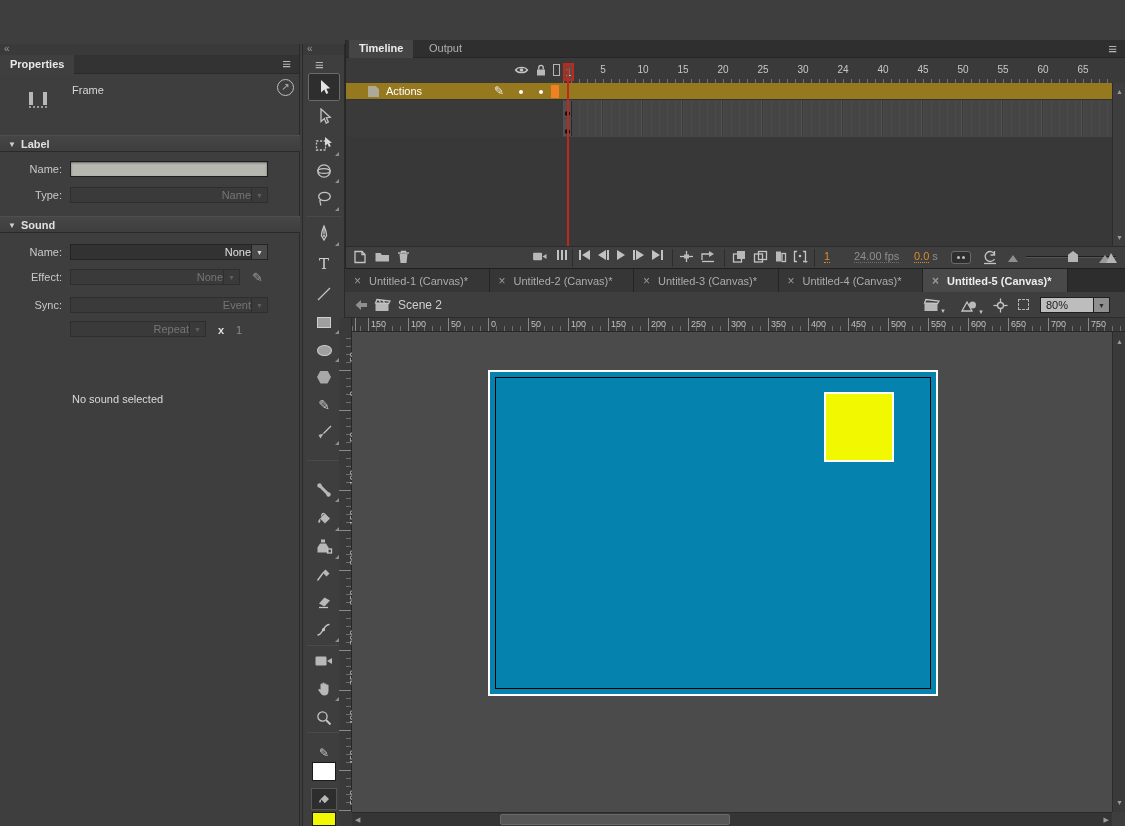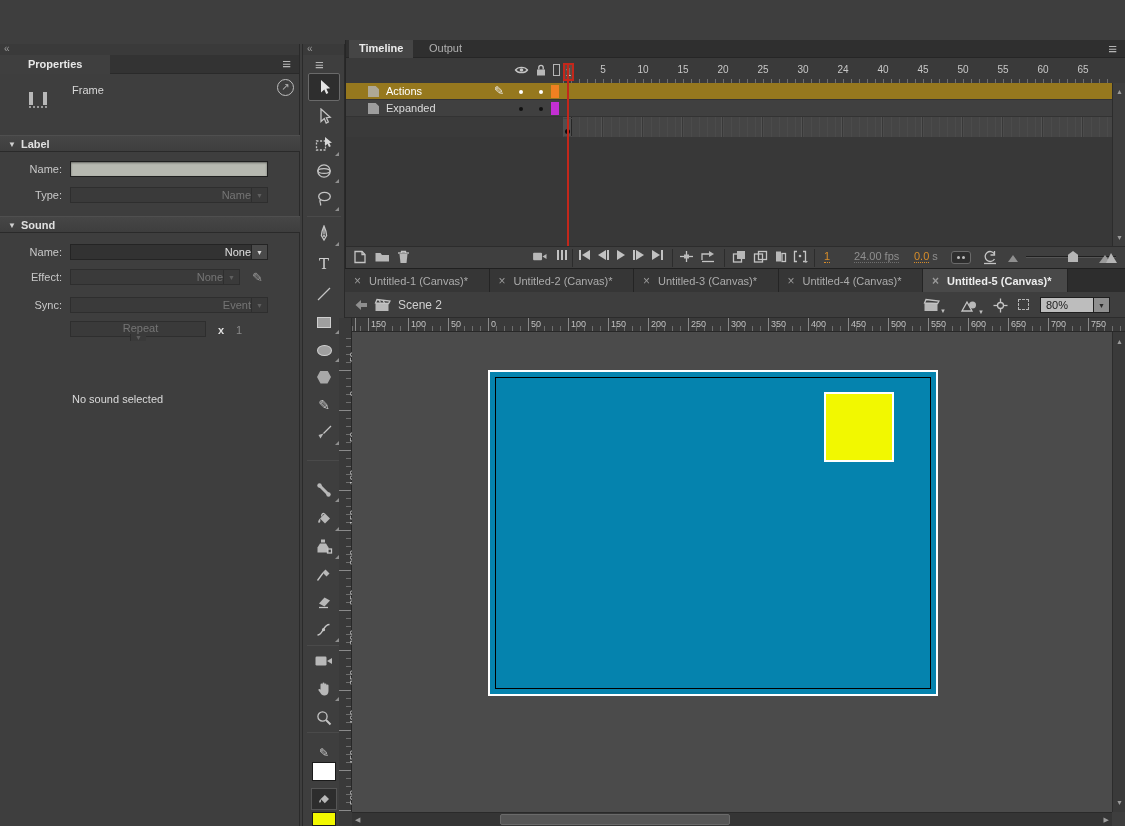--- a/index.html
+++ b/index.html
@@ -11,21 +11,21 @@
   .lights { position:absolute; left:15px; top:11px; display:flex; gap:11px; }
   .light { width:14px; height:14px; border-radius:50%; background:#d8d8d8; }
   .logo-box { position:absolute; left:62px; top:0; width:48px; height:36px; background:#474747; display:flex; align-items:center; justify-content:center; }
   .logo-box span { font-size:19px; font-weight:bold; color:#a53a28; }
   .cursor-svg { position:absolute; left:826px; top:10px; }
 
   
   .props { position:absolute; left:0; top:44px; width:300px; height:782px; background:#3e3e3e; border-right:1px solid #2a2a2a; }
   .collapse-strip { position:absolute; left:0; top:0; width:100%; height:11px; background:#3a3a3a; color:#9a9a9a; font-size:10px; line-height:9px; padding-left:4px; letter-spacing:-1px; }
   .panel-tabbar { position:absolute; left:0; top:11px; width:100%; height:19px; background:#333333; border-bottom:1px solid #2a2a2a; }
-  .panel-tab { position:absolute; left:0; top:0; height:19px; padding:0 28px; background:#3f3f3f; color:#e8e8e8; font-weight:bold; line-height:18px; }
+  .panel-tab { position:absolute; left:0; top:0; height:19px; padding:0 10px; background:#3f3f3f; color:#e8e8e8; font-weight:bold; line-height:18px; }
   .hamburger { color:#b5b5b5; font-size:15px; line-height:14px; }
   .props .hamburger { position:absolute; right:8px; top:13px; }
   .frame-hdr-title { position:absolute; left:72px; top:40px; color:#d8d8d8; }
   .frame-icon { position:absolute; left:27px; top:46px; }
   .circle-btn { position:absolute; left:277px; top:35px; width:17px; height:17px; border:1.5px solid #bdbdbd; border-radius:50%; color:#bdbdbd; font-size:10px; text-align:center; line-height:14px; }
   .sect-hdr { position:absolute; left:0; width:300px; height:17px; background:linear-gradient(#464646,#3e3e3e); border-top:1px solid #4f4f4f; border-bottom:1px solid #2a2a2a; color:#e0e0e0; font-weight:bold; line-height:16px; padding-left:8px; }
   .sect-hdr .tri { display:inline-block; font-size:8px; color:#cfcfcf; margin-right:5px; transform:translateY(-1px); }
   .prop-row { position:absolute; left:0; width:300px; height:22px; }
   .prop-label { position:absolute; left:0; top:3px; width:62px; text-align:right; color:#c9c9c9; }
   .lt-input { position:absolute; left:70px; top:1px; width:198px; height:16px; background:#b6b8b0; border:1px solid #1f1f1f; box-shadow:inset 0 1px 2px rgba(0,0,0,.45); }
@@ -205,21 +205,21 @@
       <span class="pencil-glyph" style="position:absolute; left:252px; top:2px;">✎</span>
     </div>
     <div class="prop-row" style="top:252px;padding-left:28px;">
       <div class="prop-label">Sync:</div>
       <div class="dd disabled" style="left:70px; width:198px;">
         <div class="dd-txt">Event</div>
         <div class="dd-arr">▼</div>
       </div>
     </div>
     <div class="prop-row" style="top:276px;">
-      <div class="dd disabled" style="left:70px; width:136px;flex-direction:column;">
+      <div class="dd disabled" style="left:70px; width:136px;">
         <div class="dd-txt">Repeat</div>
         <div class="dd-arr">▼</div>
       </div>
       <span class="x-label">x</span>
       <span class="x-val">1</span>
     </div>
     <div class="sound-status">No sound selected</div>
   </div>
 
   <div class="toolsbar">
@@ -421,27 +421,20 @@
     </div>
 
     <div class="tl-rows">
       <div class="tl-row selected">
         <span class="layer-page"></span>
         <span class="lname">Actions</span>
         <span class="layer-pencil">✎</span>
         <span class="tl-dot" style="left:173px;"></span>
         <span class="tl-dot" style="left:193px;"></span>
         <span class="tl-swatch" style="background-color: rgb(240, 128, 33);"></span>
-      </div>
-      <div class="tl-row">
-        <span class="layer-page"></span>
-        <span class="lname">Expanded</span>
-        <span class="tl-dot" style="left:173px;"></span>
-        <span class="tl-dot" style="left:193px;"></span>
-        <span class="tl-swatch" style="background-color: rgb(195, 47, 210);"></span>
       </div>
     </div>
 
     <div class="tl-empty"></div>
     <div class="playhead"></div>
 
     <div class="tl-vscroll">
       <span class="sb-up">▲</span>
       <span class="sb-dn">▼</span>
     </div>

